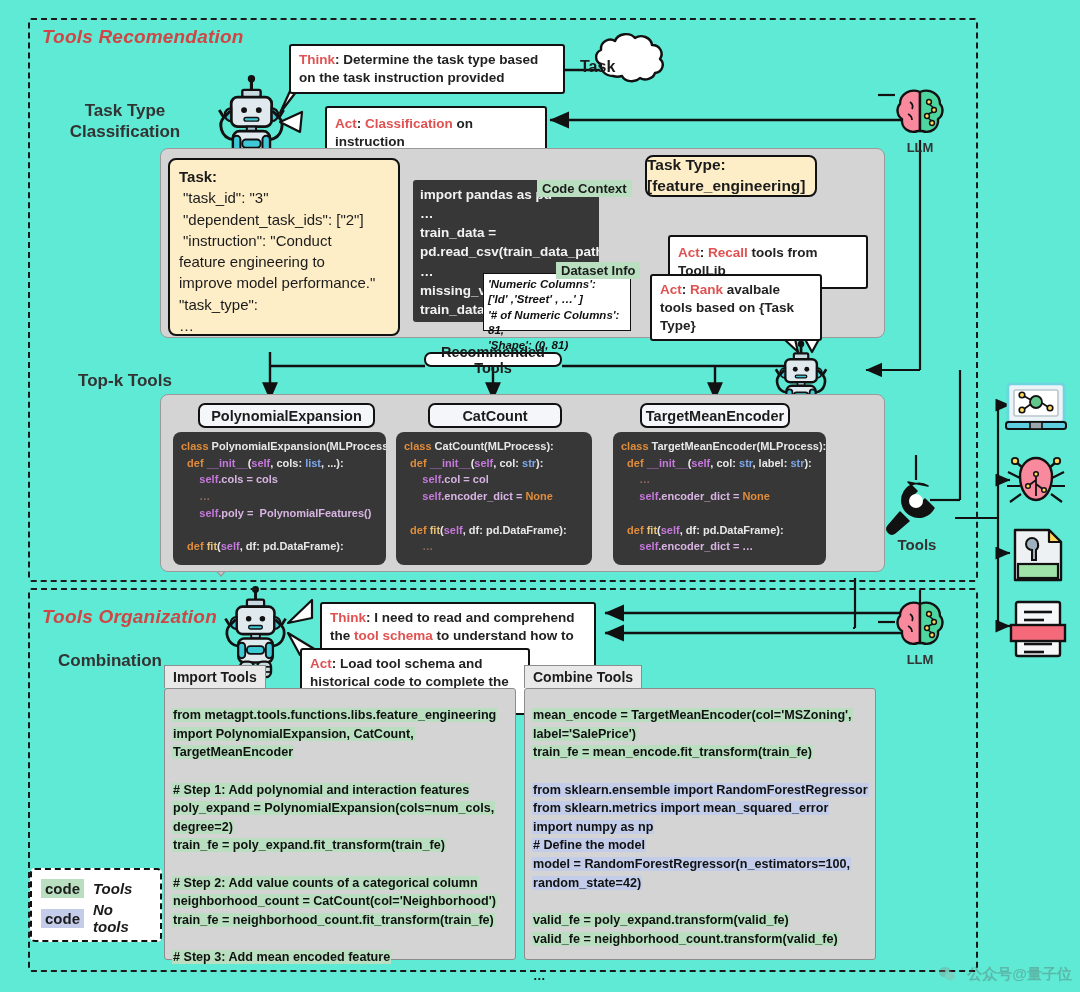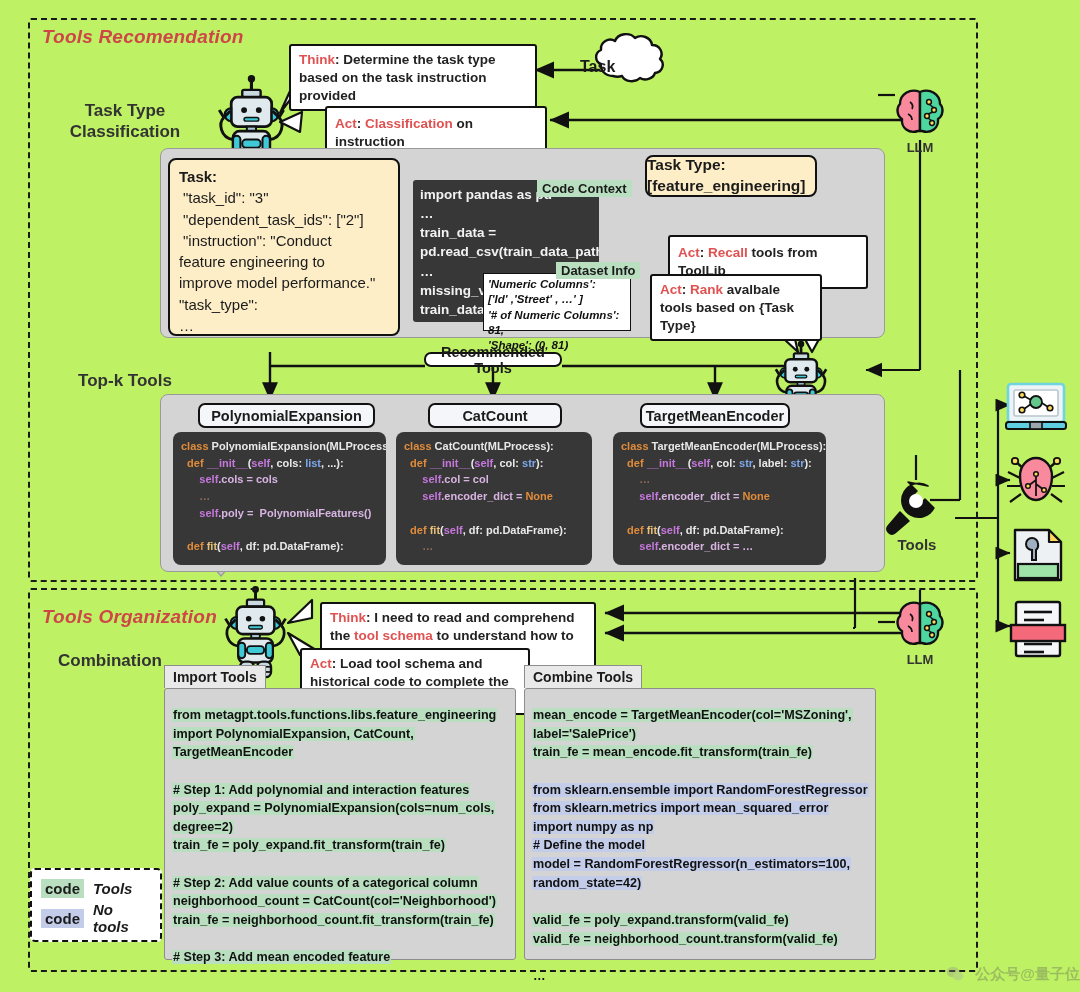--- a/index.html
+++ b/index.html
@@ -5,21 +5,21 @@
   * { box-sizing: border-box; }
   html, body {
     margin: 0; padding: 0;
     background: #ffffff;
     font-family: "Liberation Sans", sans-serif;
   }
   #root {
     position: relative;
     width: 1080px;
     height: 992px;
-    background: #bef264;
+    background: #5eead4;
     overflow: hidden;
   }
   .abs { position: absolute; }
 
   
   .section-frame {
     position: absolute;
     border: 2.5px dashed #1a1a1a;
     border-radius: 3px;
     background: transparent;
@@ -220,21 +220,21 @@
     position: absolute;
     font-size: 13px;
     font-weight: bold;
     color: #333333;
     text-align: center;
   }
 
   svg { display: block; overflow: visible; }
   .watermark {
     position: absolute;
-    right: 0; bottom: 8px;
+    right: 8px; bottom: 8px;
     opacity: 0.33;
     font-size: 15px;
     font-weight: bold;
     color: #555;
     display: flex; align-items: flex-start; gap: 11px;
   }
 </style>
 </head>
 <body>
 
@@ -485,21 +485,21 @@
 
   <div class="section-frame" style="left:28px;top:588px;width:950px;height:384px;"></div>
   <div class="section-title" style="left:42px;top:606px;">Tools Organization</div>
 
   <div class="stage-label" style="left:50px;top:100px;width:150px;">
     Task Type<br>Classification
   </div>
   <div class="stage-label" style="left:50px;top:370px;width:150px;">Top-k Tools</div>
   <div class="stage-label" style="left:35px;top:650px;width:150px;">Combination</div>
 
-  <div class="callout" style="left:289px;top:44px;width:248px;">
+  <div class="callout" style="left:289px;top:44px;width:276px;">
     <span class="kw">Think</span><span>: Determine the task type based on the task instruction provided</span>
   </div>
 
   <div class="callout" style="left:325px;top:106px;width:222px;padding-top:7px;padding-bottom:7px;">
     <span class="kw">Act</span><span>: </span><span class="kw2">Classification</span><span> on instruction</span>
   </div>
 
   <div class="abs" style="left:580px;top:58px;width:62px;text-align:left;font-size:16px;font-weight:bold;color:#1b1b1b;">Task</div>
 
   <div class="mini-label" style="left:890px;top:140px;width:60px;">LLM</div>

